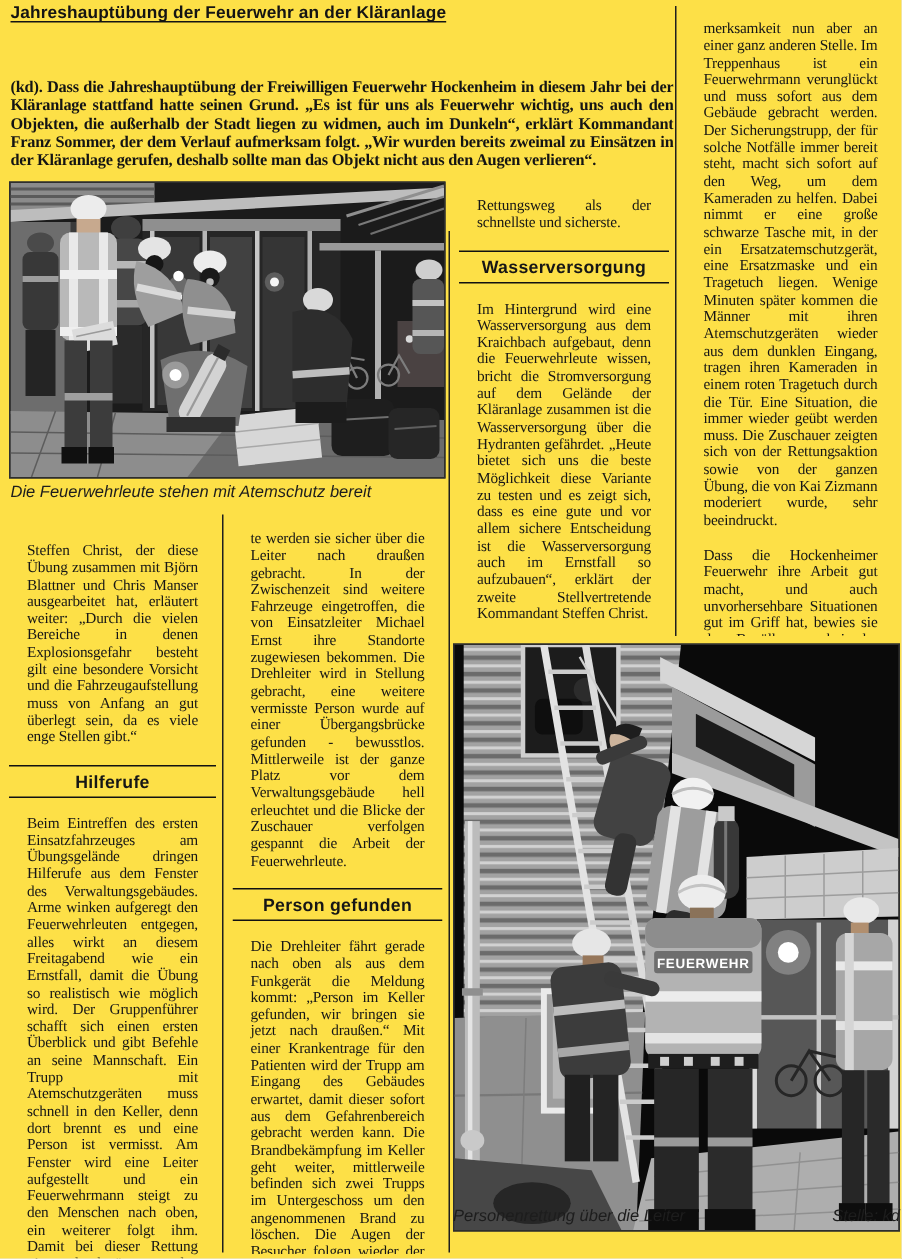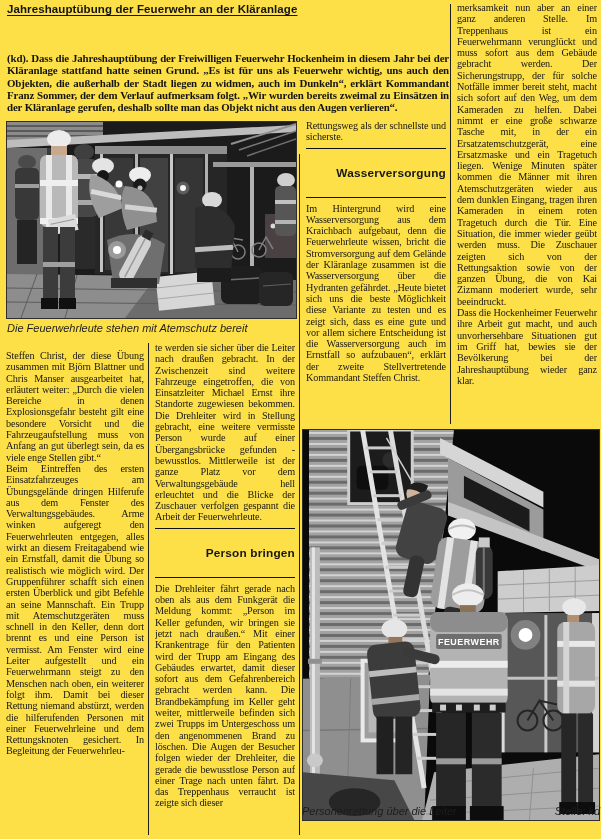--- a/index.html
+++ b/index.html
@@ -33,29 +33,29 @@
   .caption-row {
     position:absolute; left:302px; top:805px; width:298px;
     display:flex; justify-content:space-between;
     font:italic 11px "Liberation Sans", sans-serif; color:#1d1d1d;
   }
   .col {
     position:absolute; overflow:hidden;
     font:10.2px/11.3px "Liberation Serif", serif;
     text-align:justify; letter-spacing:-0.12px; color:#161616; hyphens:auto;
   }
-  .col p { margin:0; }
+  .col p { margin:12px; }
   .col1 { left:6px;   top:350px; width:138px; height:494px; }
   .col2 { left:155px; top:342px; width:140px; height:494px; }
   .col3 { left:306px; top:120px; width:140px; height:304px; }
   .col4 { left:457px; top:2px;   width:140px; height:422px; }
   .section-heading {
-    font:bold 11.8px "Liberation Sans", sans-serif; text-align:right;
+    font:bold 11.8px "Liberation Sans", sans-serif; text-align:center;
     border-top:1.3px solid #111; border-bottom:1.3px solid #111;
-    padding:17px 0; margin:5px 0; letter-spacing:0.2px;
+    padding:3px 0; margin:5px 0; letter-spacing:0.2px;
   }
   .vrule { position:absolute; width:1px; background:#1f1f1f; }
   .vr1 { left:148px; top:343px; height:492px; }
   .vr2 { left:299px; top:154px; height:681px; }
   .vr3 { left:450px; top:4px;  height:420px; }
 </style>
 </head>
 <body>
 
 <div class="page">
@@ -217,26 +217,27 @@
     </svg>
   </figure>
   <div class="caption caption-top">Die Feuerwehrleute stehen mit Atemschutz bereit</div>
 
   <div class="vrule vr1"></div>
   <div class="vrule vr2"></div>
   <div class="vrule vr3"></div>
 
   <div class="col col1">
     <p>Steffen Christ, der diese Übung zusammen mit Björn Blattner und Chris Manser ausgearbeitet hat, erläutert weiter: „Durch die vielen Bereiche in denen Explosionsgefahr besteht gilt eine besondere Vorsicht und die Fahrzeugaufstellung muss von Anfang an gut überlegt sein, da es viele enge Stellen gibt.“</p>
+    <div class="section-heading">Hilferufe</div>
     <p>Beim Eintreffen des ersten Einsatzfahrzeuges am Übungsgelände dringen Hilferufe aus dem Fenster des Verwaltungsgebäudes. Arme winken aufgeregt den Feuerwehrleuten entgegen, alles wirkt an diesem Freitagabend wie ein Ernstfall, damit die Übung so realistisch wie möglich wird. Der Gruppenführer schafft sich einen ersten Überblick und gibt Befehle an seine Mannschaft. Ein Trupp mit Atemschutzgeräten muss schnell in den Keller, denn dort brennt es und eine Person ist vermisst. Am Fenster wird eine Leiter aufgestellt und ein Feuerwehrmann steigt zu den Menschen nach oben, ein weiterer folgt ihm. Damit bei dieser Rettung niemand abstürzt, werden die hilferufenden Personen mit einer Feuerwehrleine und dem Rettungsknoten gesichert. In Begleitung der Feuerwehrleu-</p>
   </div>
 
   <div class="col col2">
     <p>te werden sie sicher über die Leiter nach draußen gebracht. In der Zwischenzeit sind weitere Fahrzeuge eingetroffen, die von Einsatzleiter Michael Ernst ihre Standorte zugewiesen bekommen. Die Drehleiter wird in Stellung gebracht, eine weitere vermisste Person wurde auf einer Übergangsbrücke gefunden - bewusstlos. Mittlerweile ist der ganze Platz vor dem Verwaltungsgebäude hell erleuchtet und die Blicke der Zuschauer verfolgen gespannt die Arbeit der Feuerwehrleute.</p>
-    <div class="section-heading">Person bringen</div>
+    <div class="section-heading">Person gefunden</div>
     <p>Die Drehleiter fährt gerade nach oben als aus dem Funkgerät die Meldung kommt: „Person im Keller gefunden, wir bringen sie jetzt nach draußen.“ Mit einer Krankentrage für den Patienten wird der Trupp am Eingang des Gebäudes erwartet, damit dieser sofort aus dem Gefahrenbereich gebracht werden kann. Die Brandbekämpfung im Keller geht weiter, mittlerweile befinden sich zwei Trupps im Untergeschoss um den angenommenen Brand zu löschen. Die Augen der Besucher folgen wieder der Drehleiter, die gerade die bewusstlose Person auf einer Trage nach unten fährt. Da das Treppenhaus verraucht ist zeigte sich dieser</p>
   </div>
 
   <div class="col col3">
     <p>Rettungsweg als der schnellste und sicherste.</p>
     <div class="section-heading">Wasserversorgung</div>
     <p>Im Hintergrund wird eine Wasserversorgung aus dem Kraichbach aufgebaut, denn die Feuerwehrleute wissen, bricht die Stromversorgung auf dem Gelände der Kläranlage zusammen ist die Wasserversorgung über die Hydranten gefährdet. „Heute bietet sich uns die beste Möglichkeit diese Variante zu testen und es zeigt sich, dass es eine gute und vor allem sichere Entscheidung ist die Wasserversorgung auch im Ernstfall so aufzubauen“, erklärt der zweite Stellvertretende Kommandant Steffen Christ.</p>
   </div>
 
   <div class="col col4">

